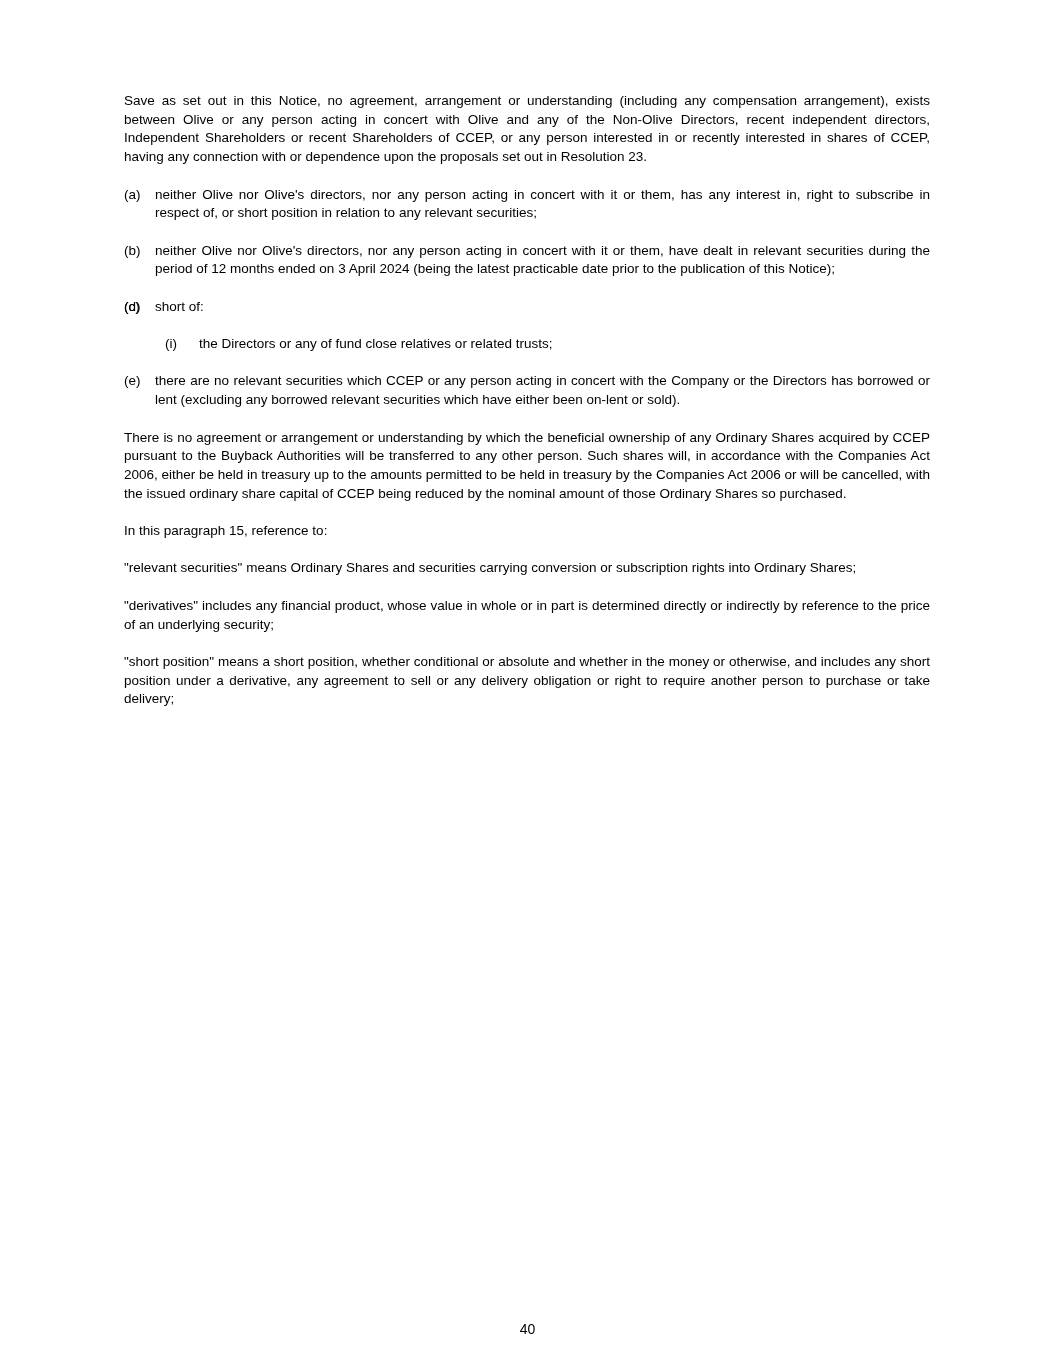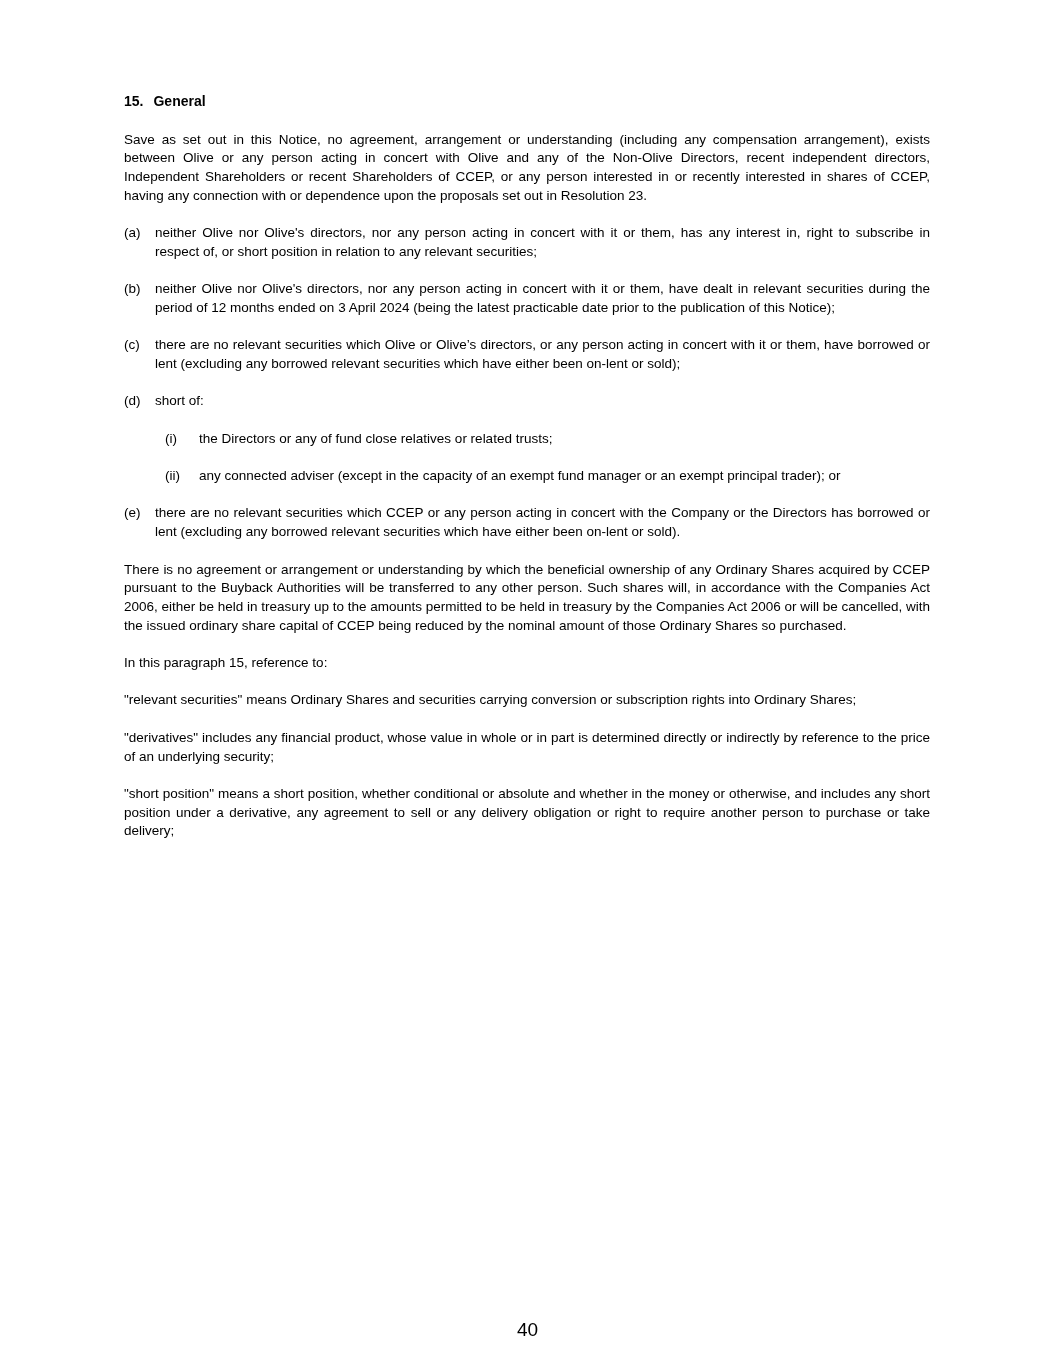--- a/index.html
+++ b/index.html
@@ -57,65 +57,59 @@
   }
   .cont {
     margin: 0 0 18.7px 31px;
   }
   .footer {
     position: absolute;
     top: 1320px;
     left: 0;
     width: 100%;
     text-align: center;
-    font-size: 19px;
+    font-size: 14px;
     line-height: 19px;
   }
 </style>
 </head>
 <body>
 
 <div class="page">
   <div class="content">
 
-    <h2 class="heading"><span class="sec-num">15.</span><span class="sec-title">General</span></h2>
 
 
     <p class="para">Save as set out in this Notice, no agreement, arrangement or understanding (including any compensation arrangement), exists between Olive or any person acting in concert with Olive and any of the Non-Olive Directors, recent independent directors, Independent Shareholders or recent Shareholders of CCEP, or any person interested in or recently interested in shares of CCEP, having any connection with or dependence upon the proposals set out in Resolution 23.</p>
 
 
     <div class="li">
       <span class="marker">(a)</span>
       <span>neither Olive nor Olive's directors, nor any person acting in concert with it or them, has any interest in, right to subscribe in respect of, or short position in relation to any relevant securities;</span>
     </div>
 
     <div class="li">
       <span class="marker">(b)</span>
       <span>neither Olive nor Olive's directors, nor any person acting in concert with it or them, have dealt in relevant securities during the period of 12 months ended on 3 April 2024 (being the latest practicable date prior to the publication of this Notice);</span>
     </div>
 
     <div class="li">
       <span class="marker">(c)</span>
-      <span>there are no relevant securities which Olive or Olive’s directors, or any person acting in concert with it or them, have borrowed or lent (excluding any borrowed relevant securities which have either been on-lent or sold);</span>
     </div>
 
     <div class="li">
       <span class="marker">(d)</span>
       <span>short of:</span>
     </div>
 
     <div class="li2">
       <span class="marker">(i)</span>
       <span>the Directors or any of fund close relatives or related trusts;</span>
     </div>
 
-    <div class="li2">
-      <span class="marker">(ii)</span>
-      <span>any connected adviser (except in the capacity of an exempt fund manager or an exempt principal trader); or</span>
-    </div>
 
 
 
     <div class="li">
       <span class="marker">(e)</span>
       <span>there are no relevant securities which CCEP or any person acting in concert with the Company or the Directors has borrowed or lent (excluding any borrowed relevant securities which have either been on-lent or sold).</span>
     </div>
 
     <p class="para">There is no agreement or arrangement or understanding by which the beneficial ownership of any Ordinary Shares acquired by CCEP pursuant to the Buyback Authorities will be transferred to any other person. Such shares will, in accordance with the Companies Act 2006, either be held in treasury up to the amounts permitted to be held in treasury by the Companies Act 2006 or will be cancelled, with the issued ordinary share capital of CCEP being reduced by the nominal amount of those Ordinary Shares so purchased.</p>
 

